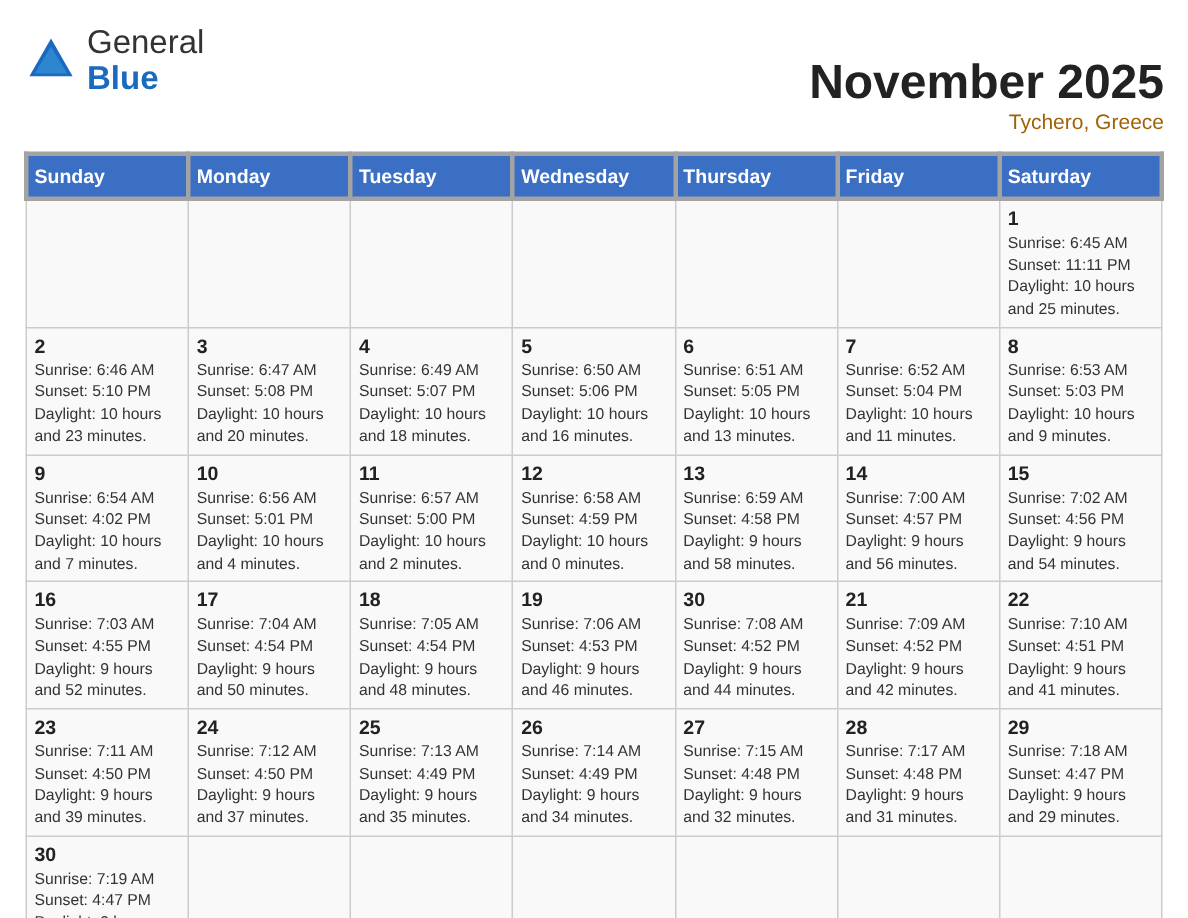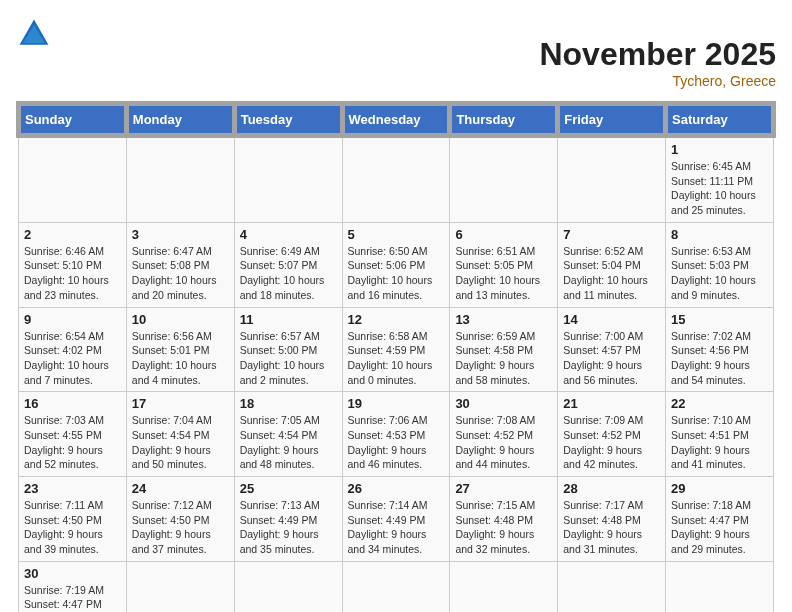--- a/index.html
+++ b/index.html
@@ -49,21 +49,21 @@
       border-collapse: collapse;
       border: 1px solid #ccc;
     }
     .calendar th {
       background-color: #3a6fc4;
       color: #fff;
       font-size: 13px;
       font-weight: bold;
       padding: 6px 4px;
       text-align: left;
-      border: 5px solid #a3a3a3;
+      border: 3px solid #a3a3a3;
     }
     .calendar td {
       vertical-align: top;
       padding: 4px 5px;
       border: 1px solid #ccc;
       font-size: 11px;
       color: #333;
       background: #f9f9f9;
       width: calc(100% / 7);
       min-height: 70px;
@@ -89,20 +89,24 @@
   </style>
 </head>
 <body>
 
 <div class="header-area">
   <div class="logo">
     <svg class="logo-icon" viewBox="0 0 40 40">
       <polygon points="20,4 36,32 4,32" fill="#1a6bbf"></polygon>
       <polygon points="20,10 32,30 8,30" fill="#3a9ad9" opacity="0.6"></polygon>
     </svg>
+    <div class="logo-text">
+      <span class="logo-general">General</span><br>
+      <span class="logo-blue">Blue</span>
+    </div>
   </div>
   <div class="title-area">
     <div class="month-title">November 2025</div>
     <div class="location">Tychero, Greece</div>
   </div>
 </div>
 
 <table class="calendar">
   <thead>
     <tr>

